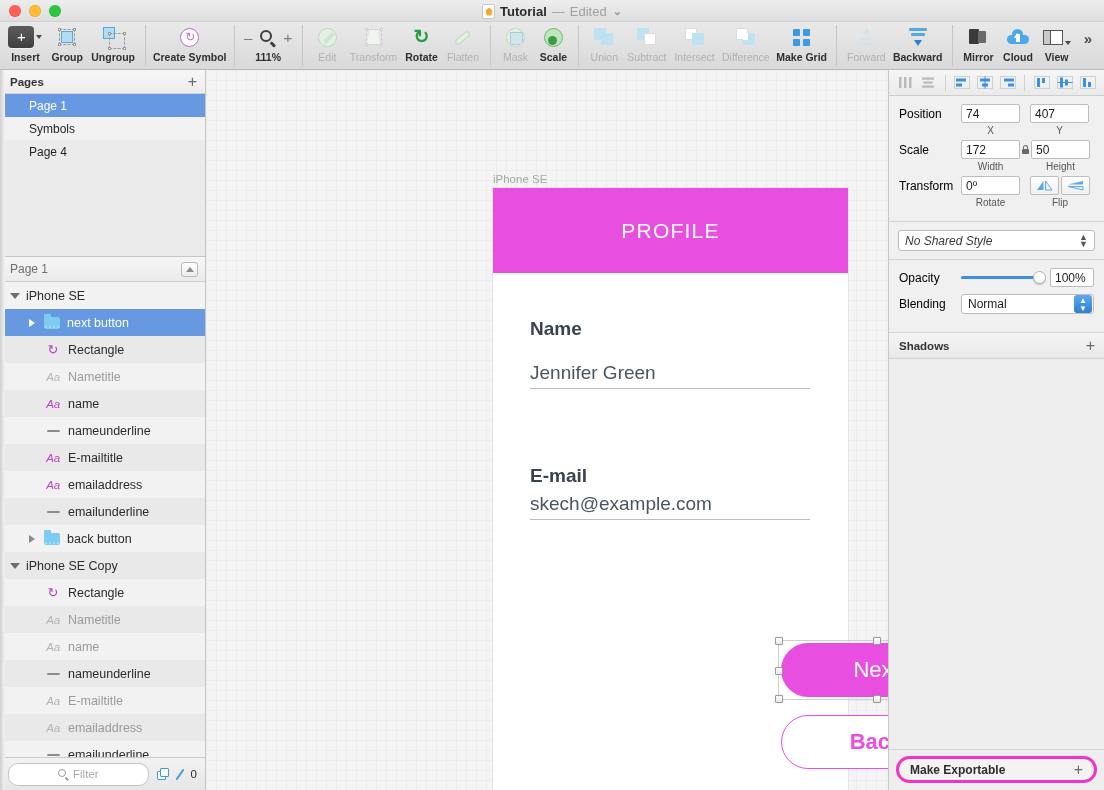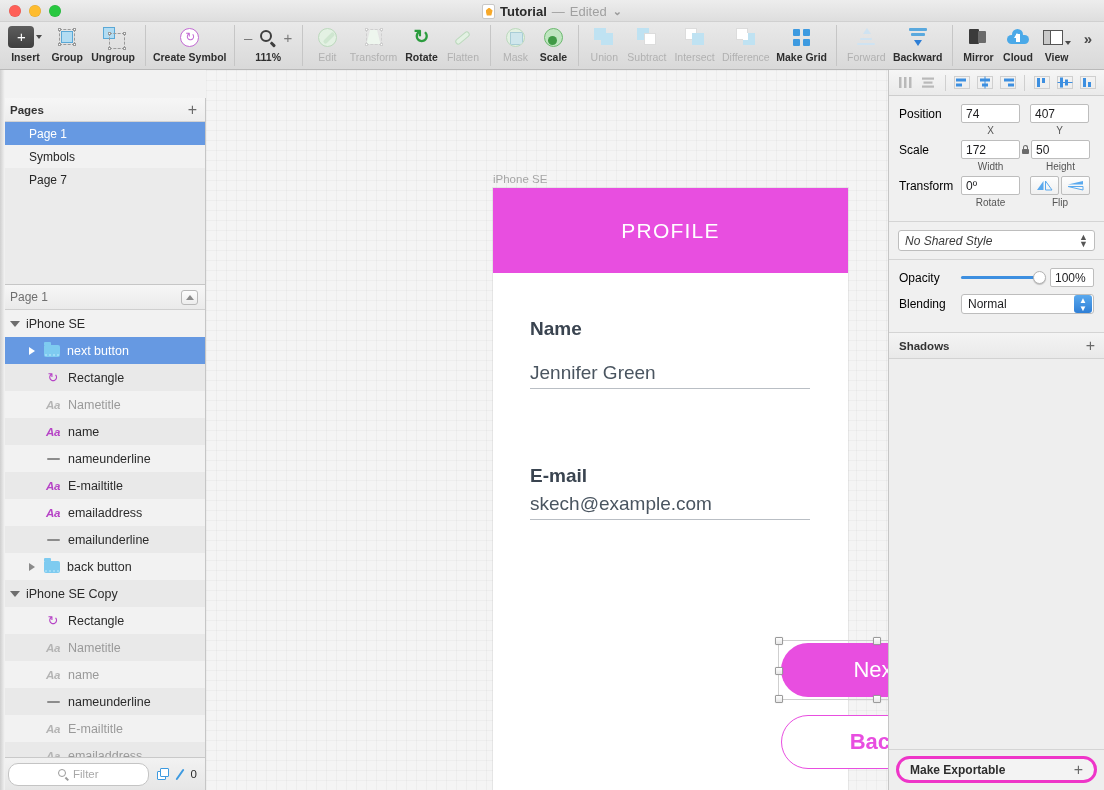--- a/index.html
+++ b/index.html
@@ -124,21 +124,21 @@
     position: absolute; left: 0; top: 0; bottom: 0; width: 5px;
     background: linear-gradient(to right,#cfcfcf,#f4f4f4);
     z-index: 5; pointer-events: none;
   }
 
   
   .left {
     width: 206px; flex: 0 0 206px;
     background: #f3f3f3;
     border-right: 1px solid #c6c6c6;
-    display: flex; flex-direction: column; min-height: 0; margin-top: 28px;
+    display: flex; flex-direction: column; min-height: 0;
   }
   .panel-head {
     height: 24px; flex: 0 0 24px;
     display: flex; align-items: center; justify-content: space-between;
     padding: 0 8px 0 10px;
     background: linear-gradient(to bottom,#f6f6f6,#ededed);
     border-bottom: 1px solid #d2d2d2;
     font-size: 11.5px; font-weight: bold; color: #333;
   }
   .plus-btn { color:#6a6a6a; font-size: 16px; font-weight: 300; line-height: 14px; }
@@ -181,21 +181,21 @@
   .disc .tri-r { width:0;height:0;border-top:4px solid transparent;border-bottom:4px solid transparent;border-left:6px solid #8a8a8a; }
   .disc .tri-d { width:0;height:0;border-left:5px solid transparent;border-right:5px solid transparent;border-top:6px solid #6d6d6d; }
   .layer-row.sel .disc .tri-r { border-left-color:#fff; }
   .lindent-0 { padding-left: 10px; }
   .lindent-1 { padding-left: 27px; }
   .lindent-2 { padding-left: 44px; }
   .licon { width: 18px; flex:0 0 18px; display:flex; align-items:center; justify-content:center; }
   .folder-ic { width:16px;height:12px;background:#7ecbf0;border-radius:1px 2px 2px 2px; position:relative; }
   .folder-ic::before { content:""; position:absolute; left:0; top:-3px; width:7px;height:3px;background:#7ecbf0;border-radius:1px 1px 0 0; }
   .folder-ic::after  { content:""; position:absolute; left:1px; bottom:1px; right:1px; height:2px; border-bottom:2px dotted #9fdbf6; }
-  .txt-ic { font-size: 11.5px; font-weight: bold; letter-spacing: -0.3px; }
+  .txt-ic { font-size: 11.5px; font-weight: normal; letter-spacing: -0.3px; }
   .txt-ic.pink { color:#b643c6; }
   .txt-ic.gray { color:#b4b4b4; }
   .line-ic { width:13px;height:2px;background:#8c8c8c;border-radius:1px; }
   .rot-ic { position:relative; width:14px;height:14px; color:#b643c6; font-size:13px; line-height:13px; }
 
   .filter-bar {
     height: 33px; flex: 0 0 33px;
     display:flex; align-items:center; gap:8px; padding: 0 8px;
     background: linear-gradient(to bottom,#f2f2f2,#e6e6e6);
     border-top: 1px solid #c9c9c9;
@@ -630,21 +630,21 @@
       </div>
 
       <div class="pages-list">
         <div class="page-row sel">
           <span>Page 1</span>
         </div>
         <div class="page-row alt">
           <span>Symbols</span>
         </div>
         <div class="page-row">
-          <span>Page 7</span>
+          <span>Page 4</span>
         </div>
       </div>
 
       <div class="layers-head">
         <span>Page 1</span>
         <span class="collapse-btn">
             <i></i>
           </span>
       </div>
 

